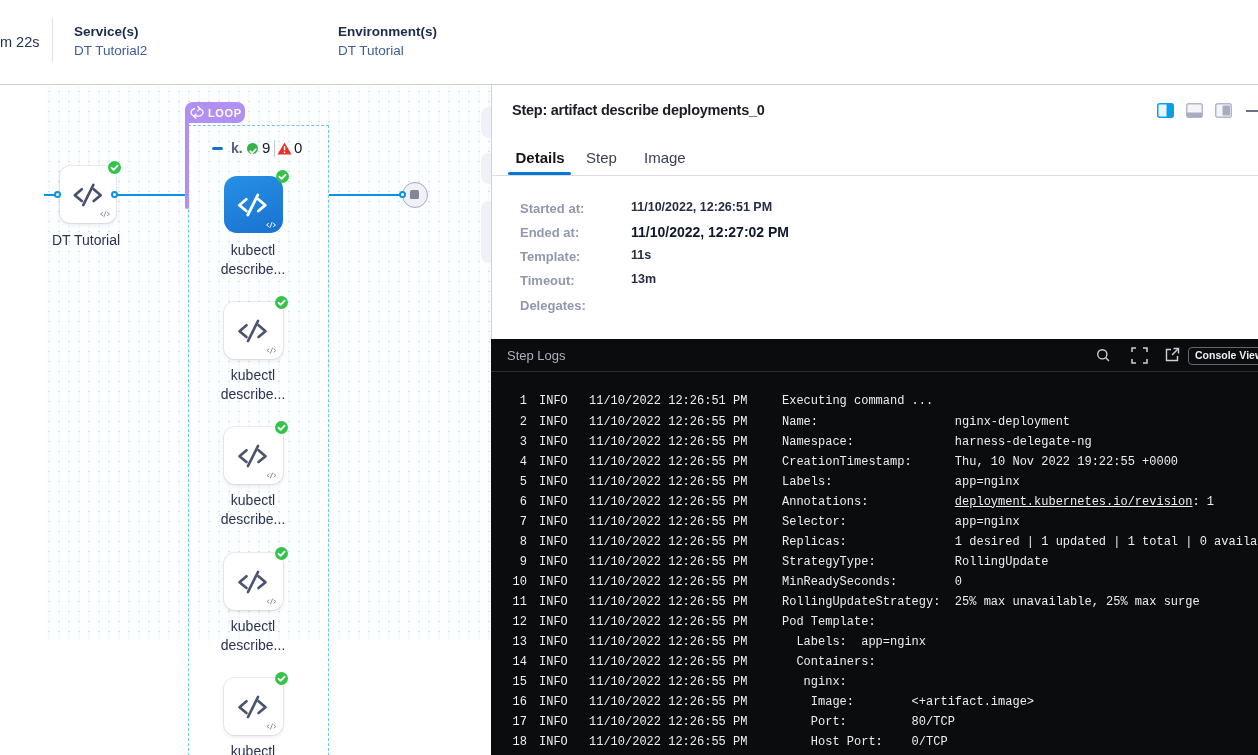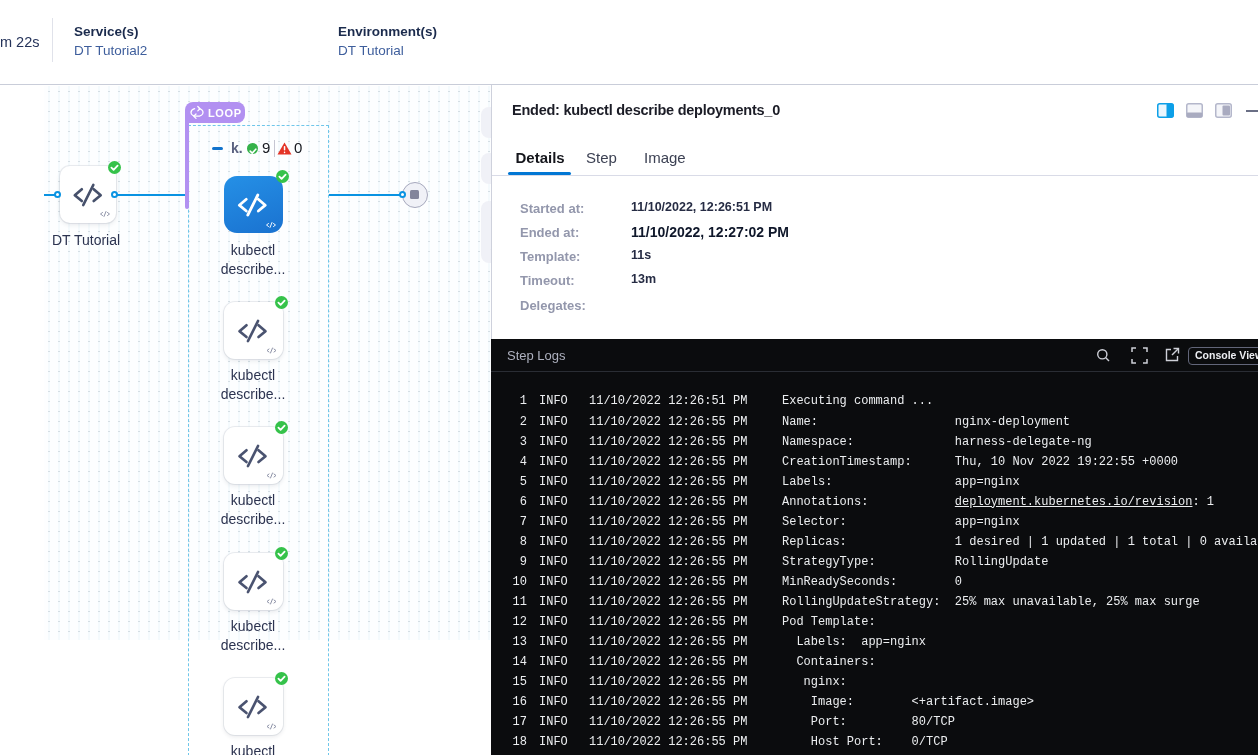--- a/index.html
+++ b/index.html
@@ -247,21 +247,21 @@
       <svg width="38" height="62" viewBox="0 0 38 62">
         <g stroke="#9ba0b4" stroke-width="2.2" fill="none" stroke-linecap="round">
           <path d="M11 16.5 L28 16.5 M19.5 8 L19.5 25"></path>
           <path d="M11 48.5 L28 48.5"></path>
         </g>
       </svg>
     </div>
   </div>
 
   <div class="abs" style="left:491px;top:85px;width:767px;height:670px;background:#fff;border-left:1px solid #ced1dc;">
-    <div class="abs" style="left:20px;top:17px;font-size:14.5px;font-weight:bold;color:#1b1c26;letter-spacing:-0.25px;">Ended: kubectl describe deployments_0</div>
+    <div class="abs" style="left:20px;top:17px;font-size:14.5px;font-weight:bold;color:#1b1c26;letter-spacing:-0.25px;">Step: artifact describe deployments_0</div>
 
     <svg class="abs" style="left:665px;top:18px;" width="17" height="15" viewBox="0 0 17 15">
       <rect x="0.75" y="0.75" width="15.5" height="13.5" rx="2" fill="#eaf6fd" stroke="#0c9fe8" stroke-width="1.5"></rect>
       <rect x="9.5" y="0.75" width="6.75" height="13.5" rx="1" fill="#0c9fe8"></rect>
     </svg>
     <svg class="abs" style="left:694px;top:18px;" width="17" height="15" viewBox="0 0 17 15">
       <rect x="0.75" y="0.75" width="15.5" height="13.5" rx="2" fill="#f4f5f9" stroke="#b4b7cb" stroke-width="1.5"></rect>
       <rect x="0.75" y="9.5" width="15.5" height="4.75" rx="1" fill="#a9abc0"></rect>
     </svg>
     <svg class="abs" style="left:723px;top:18px;" width="17" height="15" viewBox="0 0 17 15">

